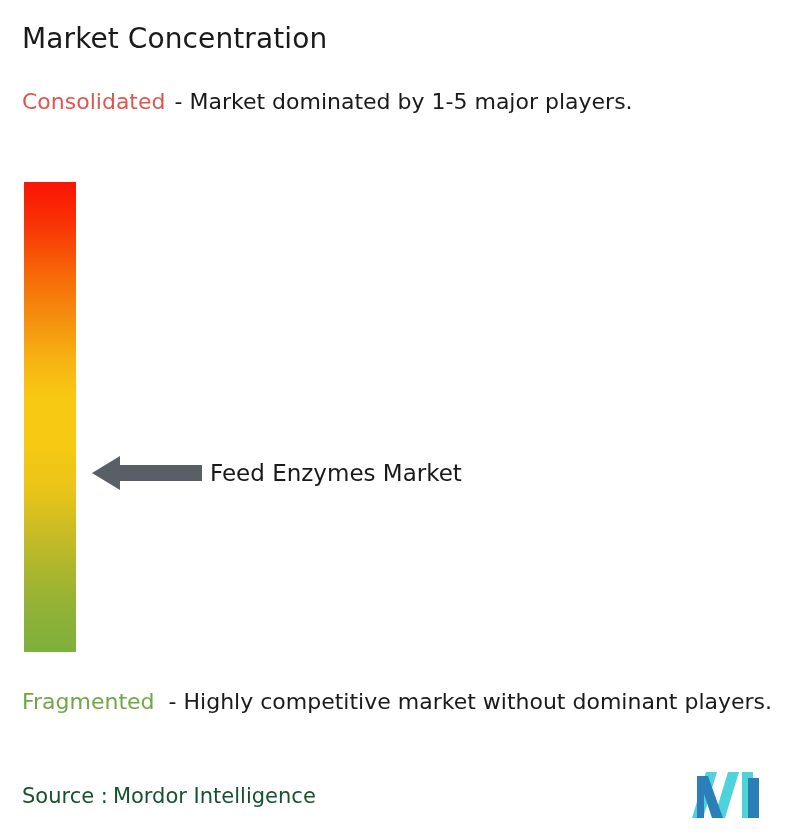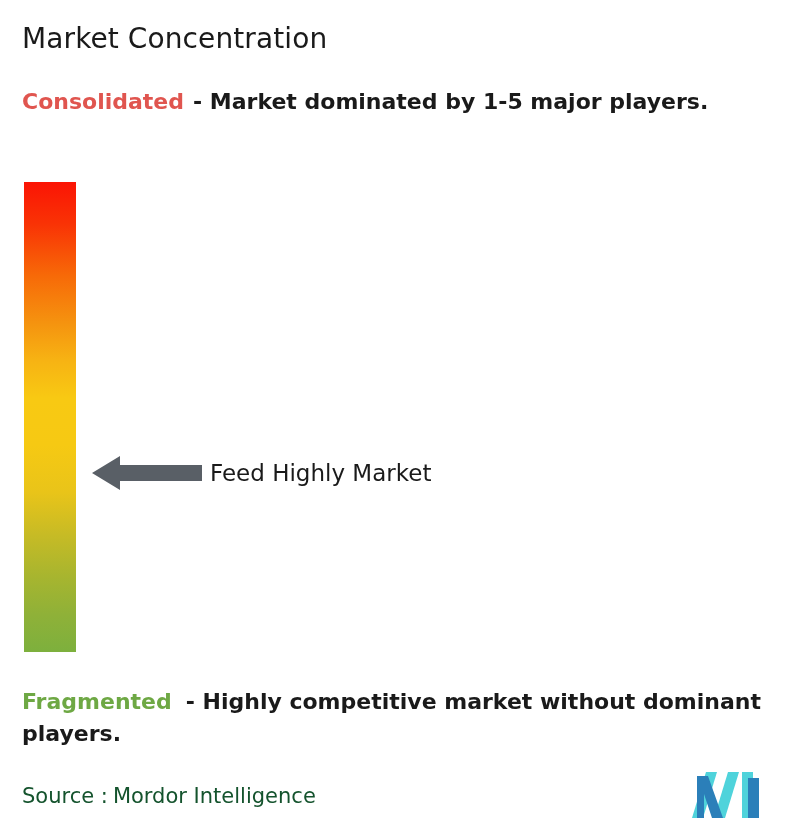--- a/index.html
+++ b/index.html
@@ -40,40 +40,40 @@
 
   
   .caption-top {
     position: absolute;
     left: 22px;
     top: 86px;
     width: 752px;
     font-size: 22px;
     line-height: 32px;
     color: #1a1a1a;
-    font-weight: 700;
+    font-weight: 400;
   }
   .caption-top .kw {
     color: #e0554f;
   }
   .caption-top .kw-gap {
     display: inline-block;
     width: 9px;
   }
 
   
   .caption-bottom {
     position: absolute;
     left: 22px;
     top: 686px;
     width: 760px;
     font-size: 22px;
     line-height: 32px;
     color: #1a1a1a;
-    font-weight: 700;
+    font-weight: 400;
   }
   .caption-bottom .kw {
     color: #6ea844;
   }
   .caption-bottom .kw-gap {
     display: inline-block;
     width: 14px;
   }
 
   
@@ -165,21 +165,21 @@
   <div class="caption-top">
     <span class="kw">Consolidated</span><span class="kw-gap"></span><span>- Market dominated by 1-5 major players.</span>
   </div>
 
   <div class="gradient-bar"></div>
 
   <div class="pointer">
     <svg class="arrow-svg" viewBox="0 0 110 42" xmlns="http://www.w3.org/2000/svg">
       <polygon points="0,21 28,4 28,13 110,13 110,29 28,29 28,38" fill="#595f66"></polygon>
     </svg>
-    <span class="pointer-label">Feed Highly Market</span>
+    <span class="pointer-label">Feed Enzymes Market</span>
   </div>
 
   <div class="caption-bottom">
     <span class="kw">Fragmented</span><span class="kw-gap"></span><span>- Highly competitive market without dominant players.</span>
   </div>
 
   <div class="source">
     <span>Source :</span><span class="sep"></span><span>Mordor Intelligence</span>
   </div>
 

